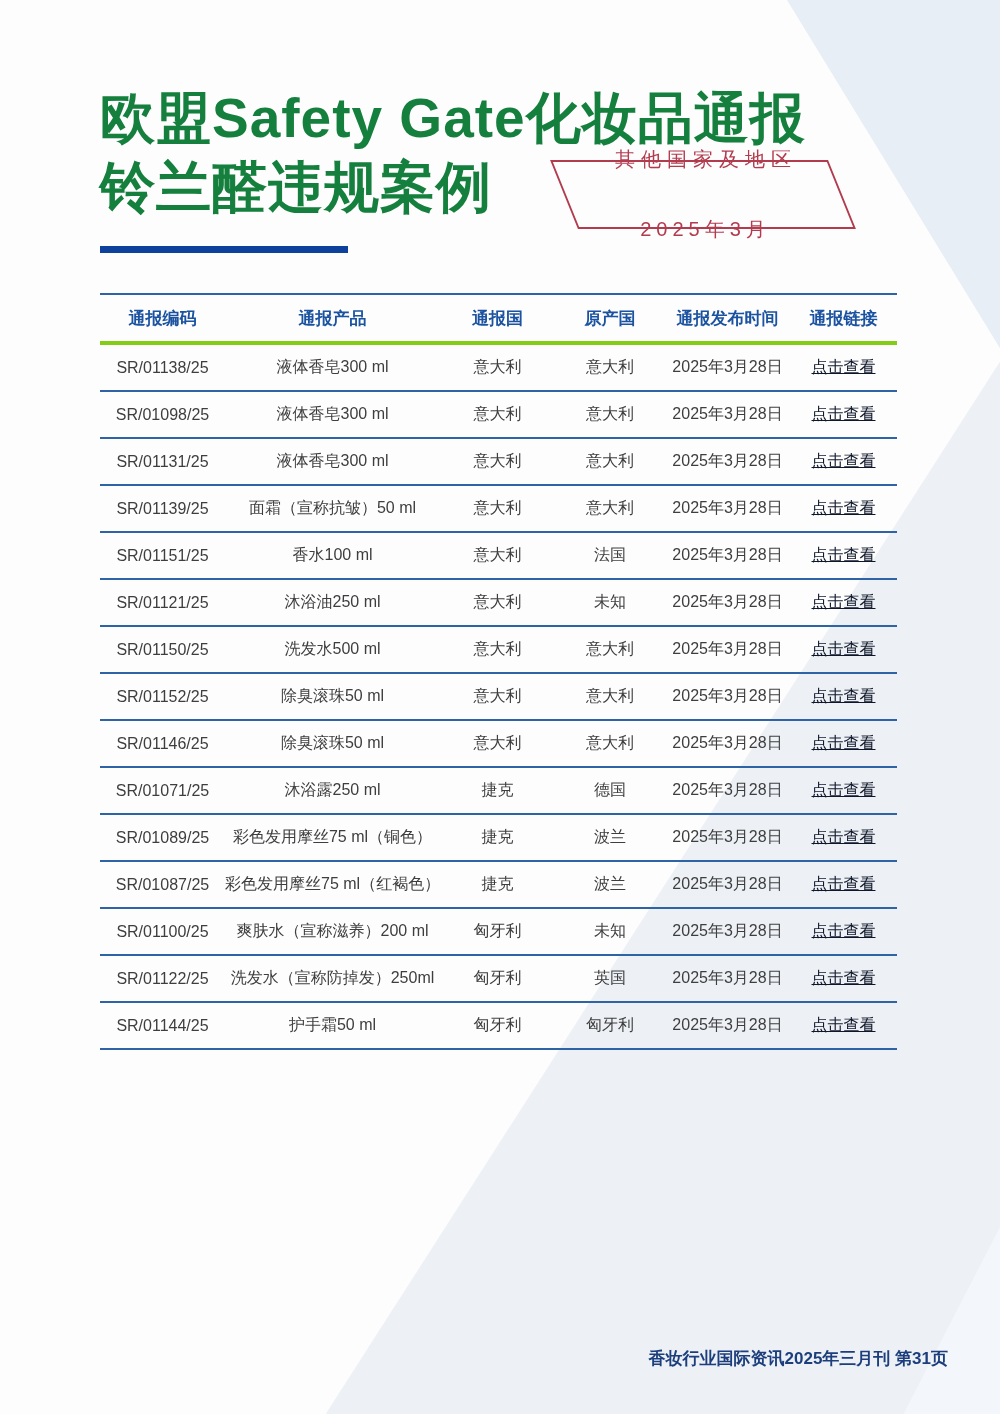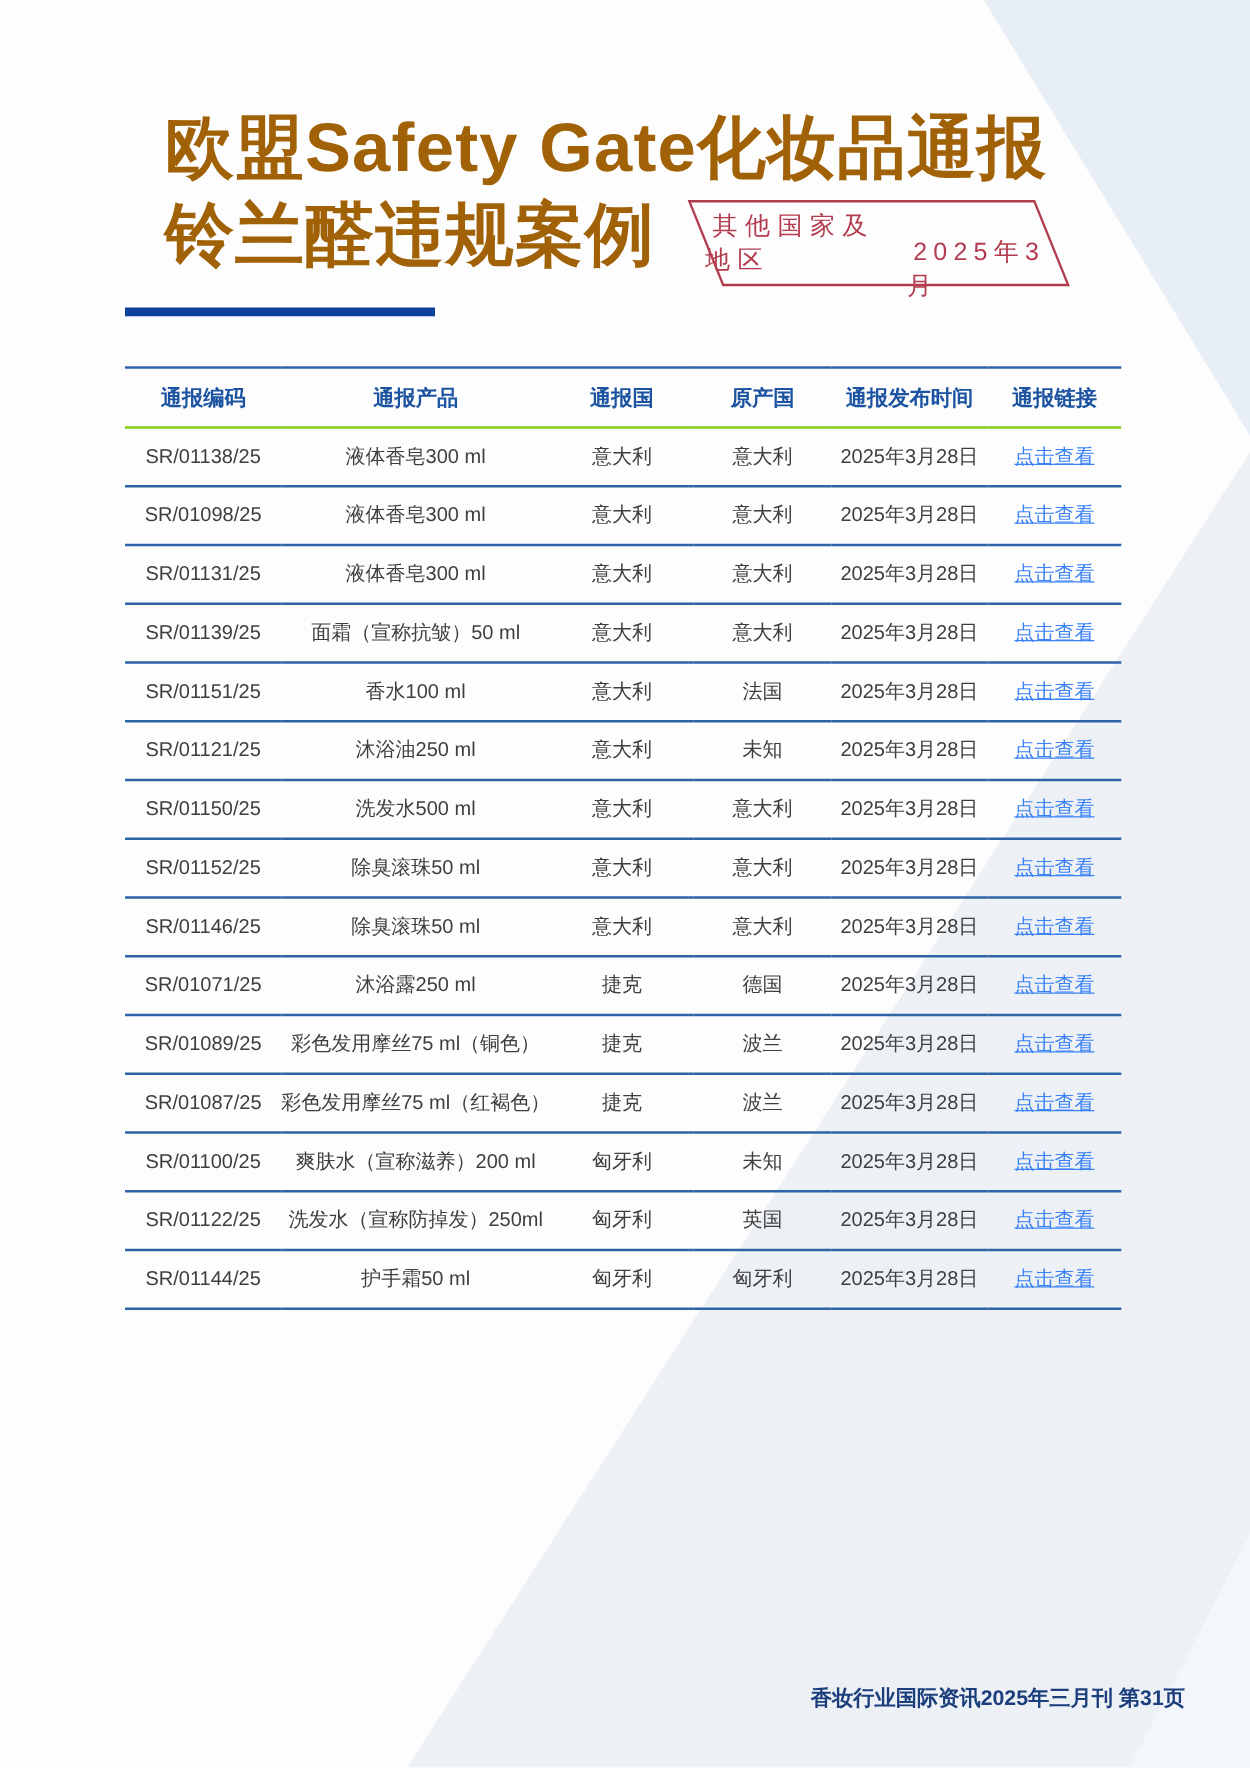--- a/index.html
+++ b/index.html
@@ -10,63 +10,63 @@
     overflow: hidden;
     font-family: "Liberation Sans", "DejaVu Sans", sans-serif;
   }
   .wedge { position: absolute; left: 0; top: 0; width: 1000px; height: 1414px; }
   .wedge-top    { background: #e8eef5; clip-path: polygon(787px 0px, 1001px 0px, 1001px 350px); }
   .wedge-main   { background: #edf1f6; clip-path: polygon(1001px 360px, 1001px 1415px, 325px 1415px); }
   .wedge-corner { background: #f3f6fa; clip-path: polygon(903px 1415px, 1001px 1225px, 1001px 1415px); }
 
   .page-title {
     position: absolute; left: 100px; top: 84px;
-    color: #a16207; font-size: 55px; font-weight: bold;
-    line-height: 69px; letter-spacing: 1px; white-space: nowrap; margin-left: 32px;
+    color: #15803d; font-size: 55px; font-weight: bold;
+    line-height: 69px; letter-spacing: 1px; white-space: nowrap;
   }
   .title-bar {
     position: absolute; left: 100px; top: 246px;
     width: 248px; height: 7px; background: #0e419b;
   }
 
   .badge-border {
     position: absolute; left: 564px; top: 160px;
     width: 278px; height: 69px;
     border: 2px solid #b23c4e;
     transform: skewX(22deg);
     box-sizing: border-box;
   }
   .badge-text {
     position: absolute; left: 564px; top: 160px;
     width: 278px; height: 69px;
-    display: flex; flex-direction: row; justify-content: center; align-items: center;
+    display: flex; flex-direction: column; justify-content: center; align-items: center;
     color: #b23c4e; font-size: 20px; font-weight: 500; line-height: 27px;
   }
   .badge-text .l1 { letter-spacing: 6px; text-indent: 6px; }
   .badge-text .l2 { letter-spacing: 5px; text-indent: 5px; margin-top: 43px; }
 
   table.notif {
     position: absolute; left: 100px; top: 293px;
     width: 797px; border-collapse: collapse; table-layout: fixed;
   }
   table.notif th {
     height: 46px; padding: 0;
     color: #1b53a0; font-size: 17px; font-weight: bold;
     text-align: center; vertical-align: middle;
-    border-top: 2px solid #2e63a6; border-bottom: 2px solid #84cc16;
+    border-top: 2px solid #2e63a6; border-bottom: 4px solid #84cc16;
   }
   table.notif td {
     height: 45px; padding: 0;
     color: #3e3e3e; font-size: 16px;
     text-align: center; vertical-align: middle;
     border-bottom: 2px solid #2e63a6;
     white-space: nowrap;
   }
   .view-link {
-    color: #3b82f6; text-decoration: underline; cursor: pointer;
+    color: #0f172a; text-decoration: underline; cursor: pointer;
   }
   .page-footer {
     position: absolute; top: 1347px; right: 52px;
     color: #1c3e7c; font-size: 17px; font-weight: bold; white-space: nowrap; text-align: center;
   }
 </style>
 </head>
 <body>
 
 <div class="wedge wedge-top"></div>

